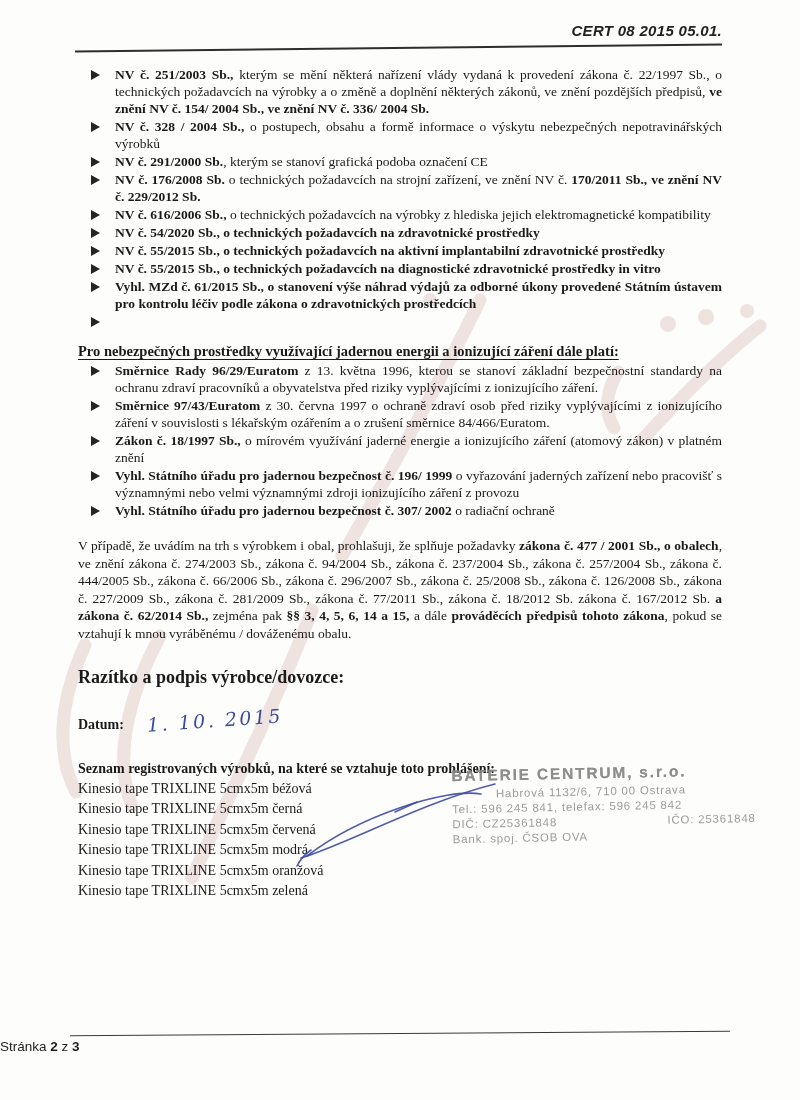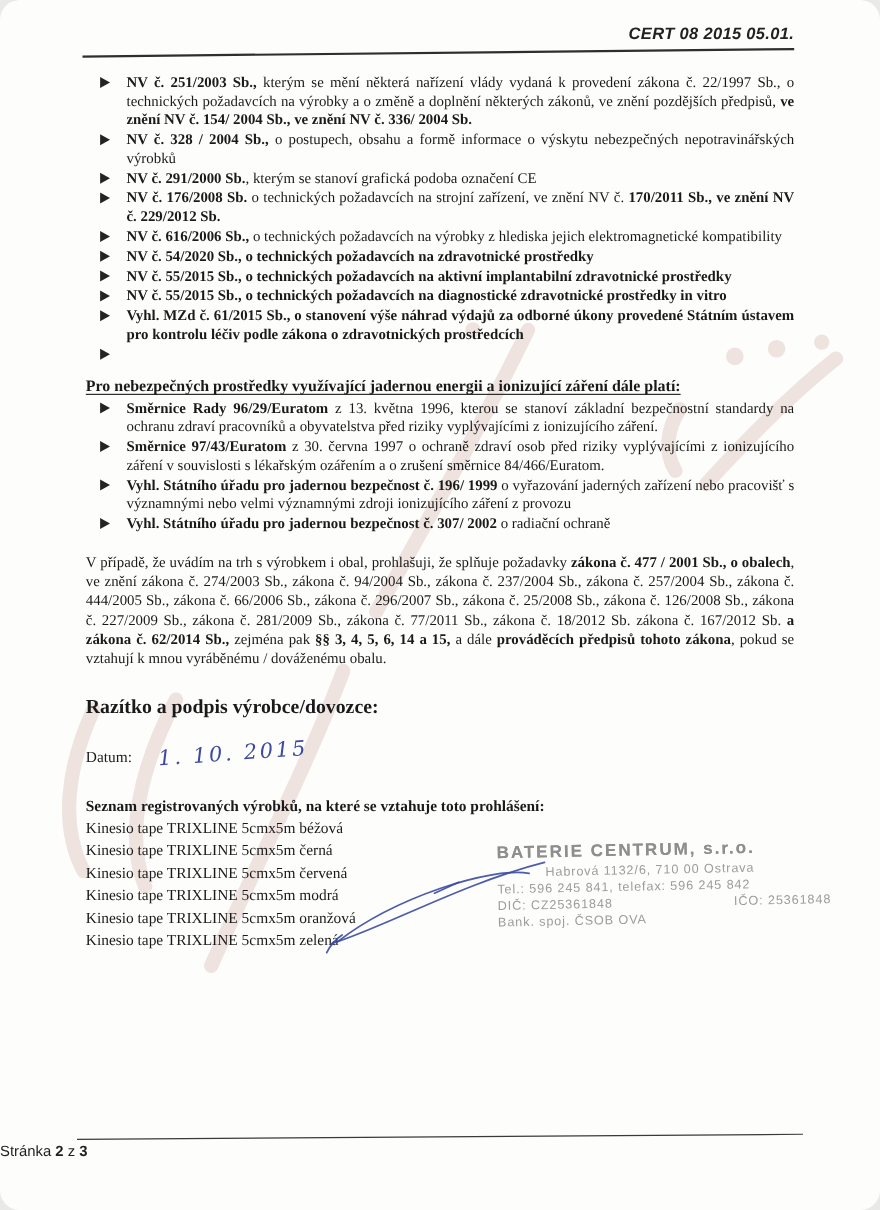--- a/index.html
+++ b/index.html
@@ -1,19 +1,19 @@
 <!DOCTYPE html>
 <html><head>
 <meta charset="utf-8">
 <style>
   html,body{margin:0;padding:0;background:#e9e9e9;}
   .page{
     position:relative;width:800px;height:1100px;margin:0 auto;
     background:#fdfdfc;overflow:hidden;
-    font-family:"Liberation Serif", serif;color:var(--ink,#1a1a1a);border-radius:18px;
+    font-family:"Liberation Serif", serif;color:var(--ink,#1a1a1a);
   }
   
   .doc-code{
     position:absolute;top:22px;right:78px;
     font-family:"Liberation Sans", sans-serif;
     font-style:italic;font-weight:700;font-size:15px;color:#222;
     letter-spacing:.3px;
   }
   .top-rule{
     position:absolute;top:47px;left:75px;width:647px;height:0;
@@ -39,21 +39,21 @@
   .bseg{font-weight:700;}
   .section-heading{
     margin:30px 0 2px 0;font-size:14.5px;font-weight:700;
     text-decoration:underline;text-underline-offset:3px;line-height:18px;
   }
   .para{
     margin:18px 0 0 0;text-align:justify;line-height:17.6px;
   }
   .sign-label{margin-top:26px;font-weight:700;font-size:18px;}
   .date-row{margin-top:28px;font-size:14px;}
-  .date-label{font-weight:400;display:inline-block;}
+  .date-label{font-weight:700;display:inline-block;}
   .date-value{
     display:inline-block;margin-left:20px;
     font-family:"DejaVu Serif", serif;font-style:italic;
     color:var(--blue,#3c4aa0);font-size:19px;letter-spacing:2.5px;
     transform:rotate(-4deg) translateY(-2px);
   }
   .products-heading{margin-top:26px;font-weight:700;font-size:14px;line-height:20px;}
   .products{font-size:14px;line-height:20.5px;}
   
   .stamp{
@@ -117,20 +117,21 @@
         <li><span class="bullet"></span><span class="bseg">NV č. 55/2015 Sb., o technických požadavcích na diagnostické zdravotnické prostředky in vitro</span></li>
         <li><span class="bullet"></span><span class="bseg">Vyhl. MZd č. 61/2015 Sb., o stanovení výše náhrad výdajů za odborné úkony provedené Státním ústavem pro kontrolu léčiv podle zákona o zdravotnických prostředcích</span></li>
         <li><span class="bullet"></span></li>
       </ul>
 
     <div class="section-heading">Pro nebezpečných prostředky využívající jadernou energii a ionizující záření dále platí:</div>
 
     <ul class="reg-list">
         <li><span class="bullet"></span><span class="bseg">Směrnice Rady 96/29/Euratom</span><span> z 13. května 1996, kterou se stanoví základní bezpečnostní standardy na ochranu zdraví pracovníků a obyvatelstva před riziky vyplývajícími z ionizujícího záření.</span></li>
         <li><span class="bullet"></span><span class="bseg">Směrnice 97/43/Euratom</span><span> z 30. června 1997 o ochraně zdraví osob před riziky vyplývajícími z ionizujícího záření v souvislosti s lékařským ozářením a o zrušení směrnice 84/466/Euratom.</span></li>
+        <li><span class="bullet"></span><span class="bseg">Zákon č. 18/1997 Sb.,</span><span> o mírovém využívání jaderné energie a ionizujícího záření (atomový zákon) v platném znění</span></li>
         <li><span class="bullet"></span><span class="bseg">Vyhl. Státního úřadu pro jadernou bezpečnost č. 196/ 1999</span><span> o vyřazování jaderných zařízení nebo pracovišť s významnými nebo velmi významnými zdroji ionizujícího záření z provozu</span></li>
         <li><span class="bullet"></span><span class="bseg">Vyhl. Státního úřadu pro jadernou bezpečnost č. 307/ 2002</span><span> o radiační ochraně</span></li>
       </ul>
 
     <p class="para"><span>V případě, že uvádím na trh s výrobkem i obal, prohlašuji, že splňuje požadavky </span><span class="bseg">zákona č. 477 / 2001 Sb., o obalech</span><span>, ve znění zákona č. 274/2003 Sb., zákona č. 94/2004 Sb., zákona č. 237/2004 Sb., zákona č. 257/2004 Sb., zákona č. 444/2005 Sb., zákona č. 66/2006 Sb., zákona č. 296/2007 Sb., zákona č. 25/2008 Sb., zákona č. 126/2008 Sb., zákona č. 227/2009 Sb., zákona č. 281/2009 Sb., zákona č. 77/2011 Sb., zákona č. 18/2012 Sb. zákona č. 167/2012 Sb. </span><span class="bseg">a zákona č. 62/2014 Sb.,</span><span> zejména pak </span><span class="bseg">§§ 3, 4, 5, 6, 14 a 15,</span><span> a dále </span><span class="bseg">prováděcích předpisů tohoto zákona</span><span>, pokud se vztahují k mnou vyráběnému / dováženému obalu.</span></p>
 
     <div class="sign-label">Razítko a podpis výrobce/dovozce:</div>
 
     <div class="date-row">
       <span class="date-label">Datum:</span>

